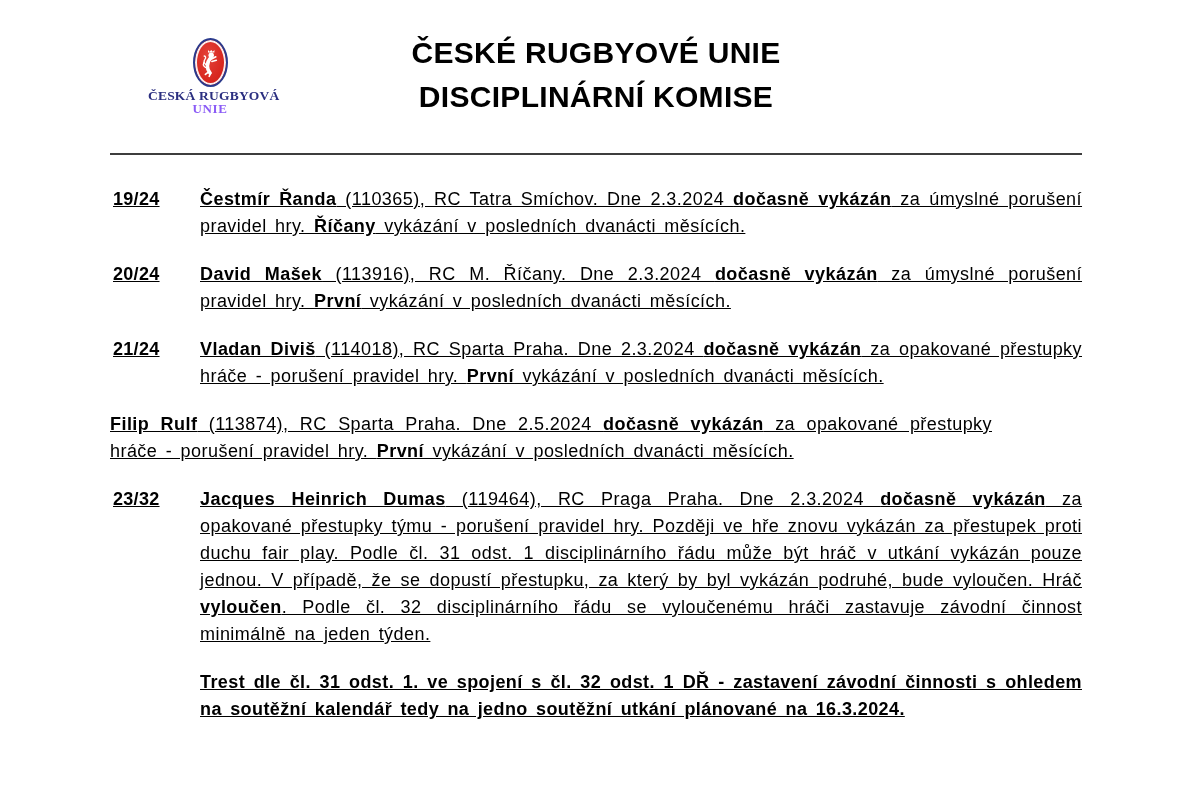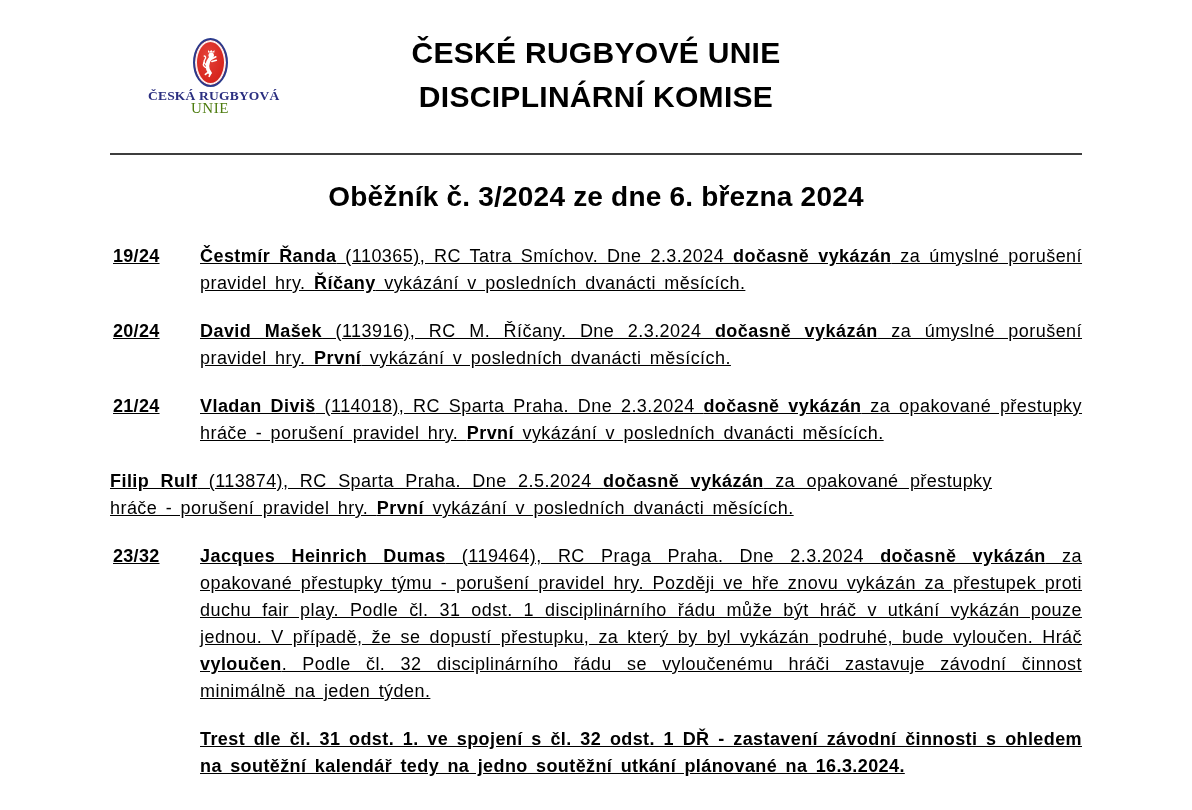--- a/index.html
+++ b/index.html
@@ -18,21 +18,21 @@
   .ball{
     width:31px;height:45px;margin:0 auto;
     background:radial-gradient(ellipse at 42% 35%, #e4423a 0%, #d7251d 65%, #c91d15 100%);
     border:2px solid #2b3a8c;border-radius:50%;
     box-shadow:inset 0 0 0 2px rgba(255,255,255,.92);
     display:flex;align-items:center;justify-content:center;
   }
   .logo-line1{margin-top:2px;font-family:"Liberation Serif","DejaVu Serif",serif;
     font-weight:700;font-size:13.5px;line-height:13px;color:#2b2f80;letter-spacing:.2px;white-space:nowrap;}
   .logo-line2{font-family:"Liberation Serif","DejaVu Serif",serif;
-    font-weight:400;font-size:15px;line-height:13px;color:#4d7c0f;letter-spacing:.6px;}
+    font-weight:700;font-size:13px;line-height:13px;color:#8b5cf6;letter-spacing:.6px;}
   .header-title{
     position:absolute;left:0;right:0;top:31px;
     text-align:center;font-weight:700;font-size:30px;line-height:44px;letter-spacing:.3px;
   }
   
   .doc-title{
     margin:27px 0 0 0;
     font-size:28px;line-height:30px;font-weight:700;
     text-align:center;letter-spacing:.2px;
   }
@@ -77,21 +77,20 @@
         </div>
         <div class="logo-line1">ČESKÁ RUGBYOVÁ</div>
         <div class="logo-line2">UNIE</div>
       </div>
       <div class="header-title">
         <div>ČESKÉ RUGBYOVÉ UNIE</div>
         <div>DISCIPLINÁRNÍ KOMISE</div>
       </div>
     </header>
 
-    <h1 class="doc-title">Oběžník č. 3/2024 ze dne 6. března 2024</h1>
 
     <main class="items" id="items">
         <div class="item">
           <div class="num">19/24</div>
           <p class="txt"><b>Čestmír Řanda</b><span> (110365), RC Tatra Smíchov. Dne 2.3.2024 </span><b>dočasně vykázán</b><span> za úmyslné porušení pravidel hry. </span><b>Říčany</b><span> vykázání v posledních dvanácti měsících.</span></p>
         </div>
         <div class="item">
           <div class="num">20/24</div>
           <p class="txt"><b>David Mašek</b><span> (113916), RC M. Říčany. Dne 2.3.2024 </span><b>dočasně vykázán</b><span> za úmyslné porušení pravidel hry. </span><b>První</b><span> vykázání v posledních dvanácti měsících.</span></p>
         </div>

